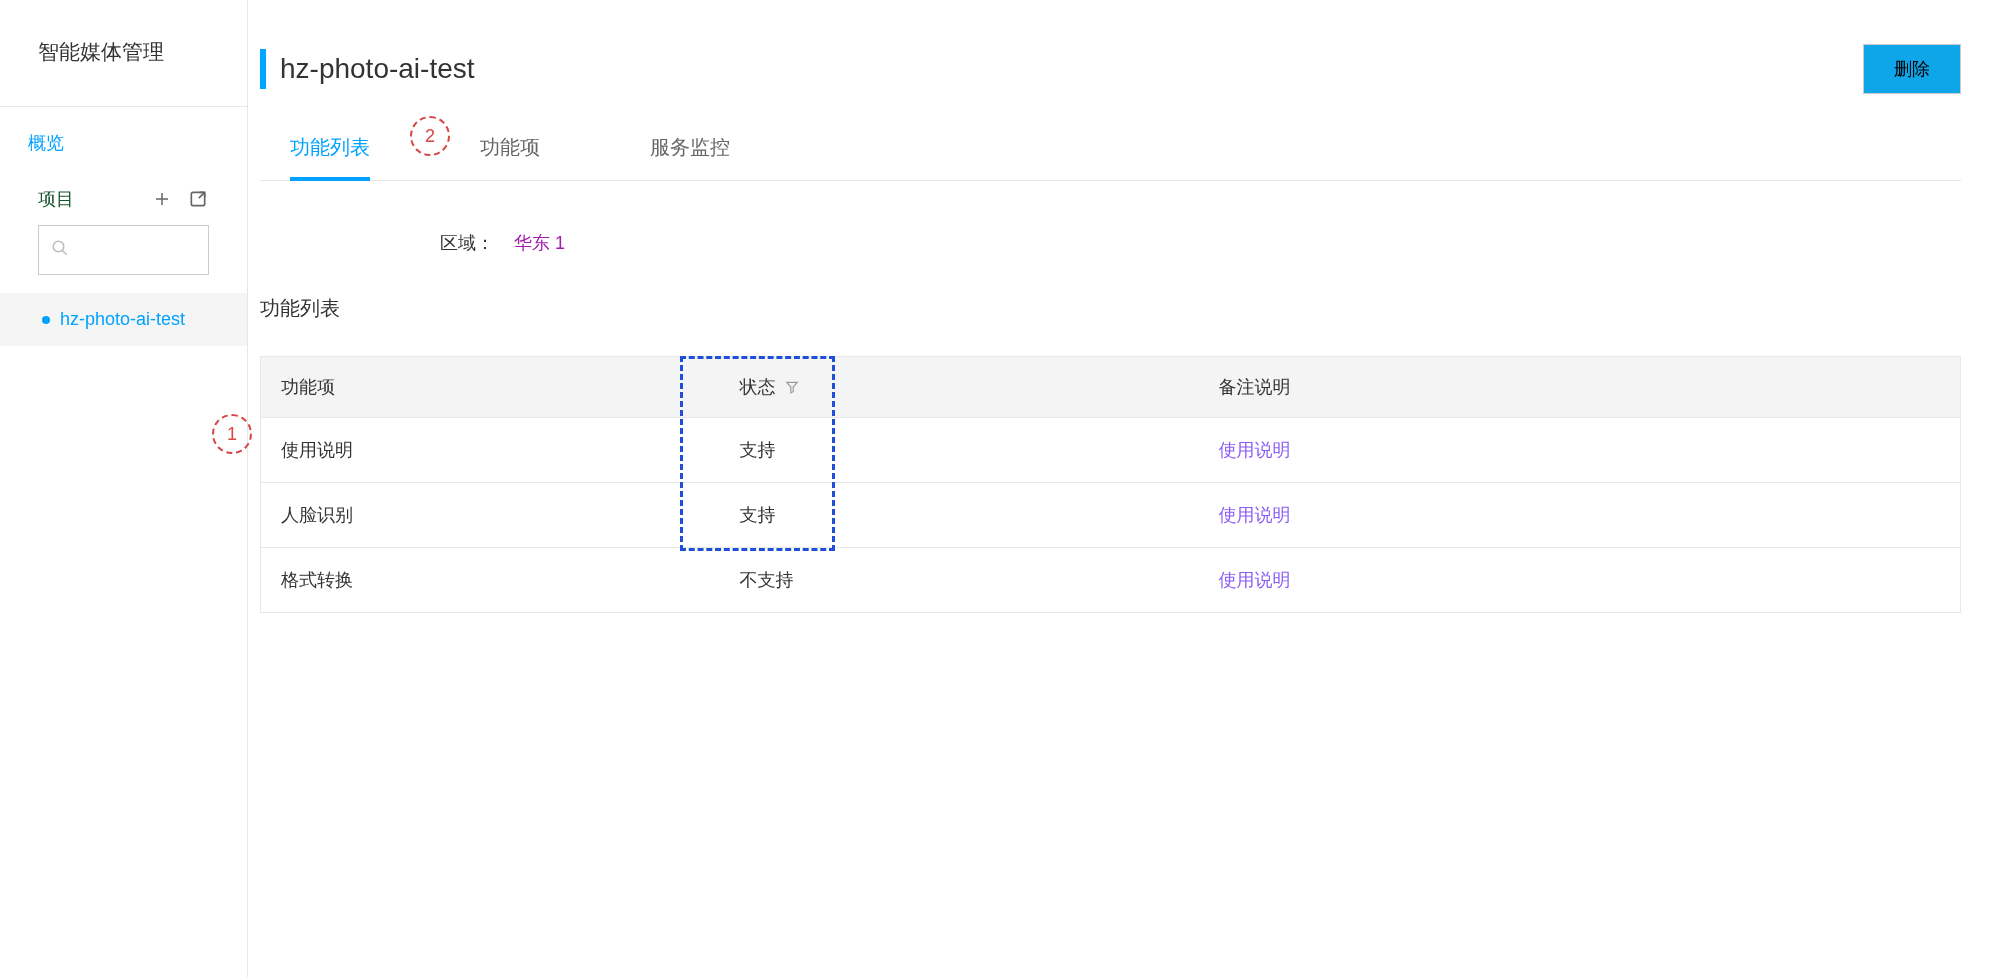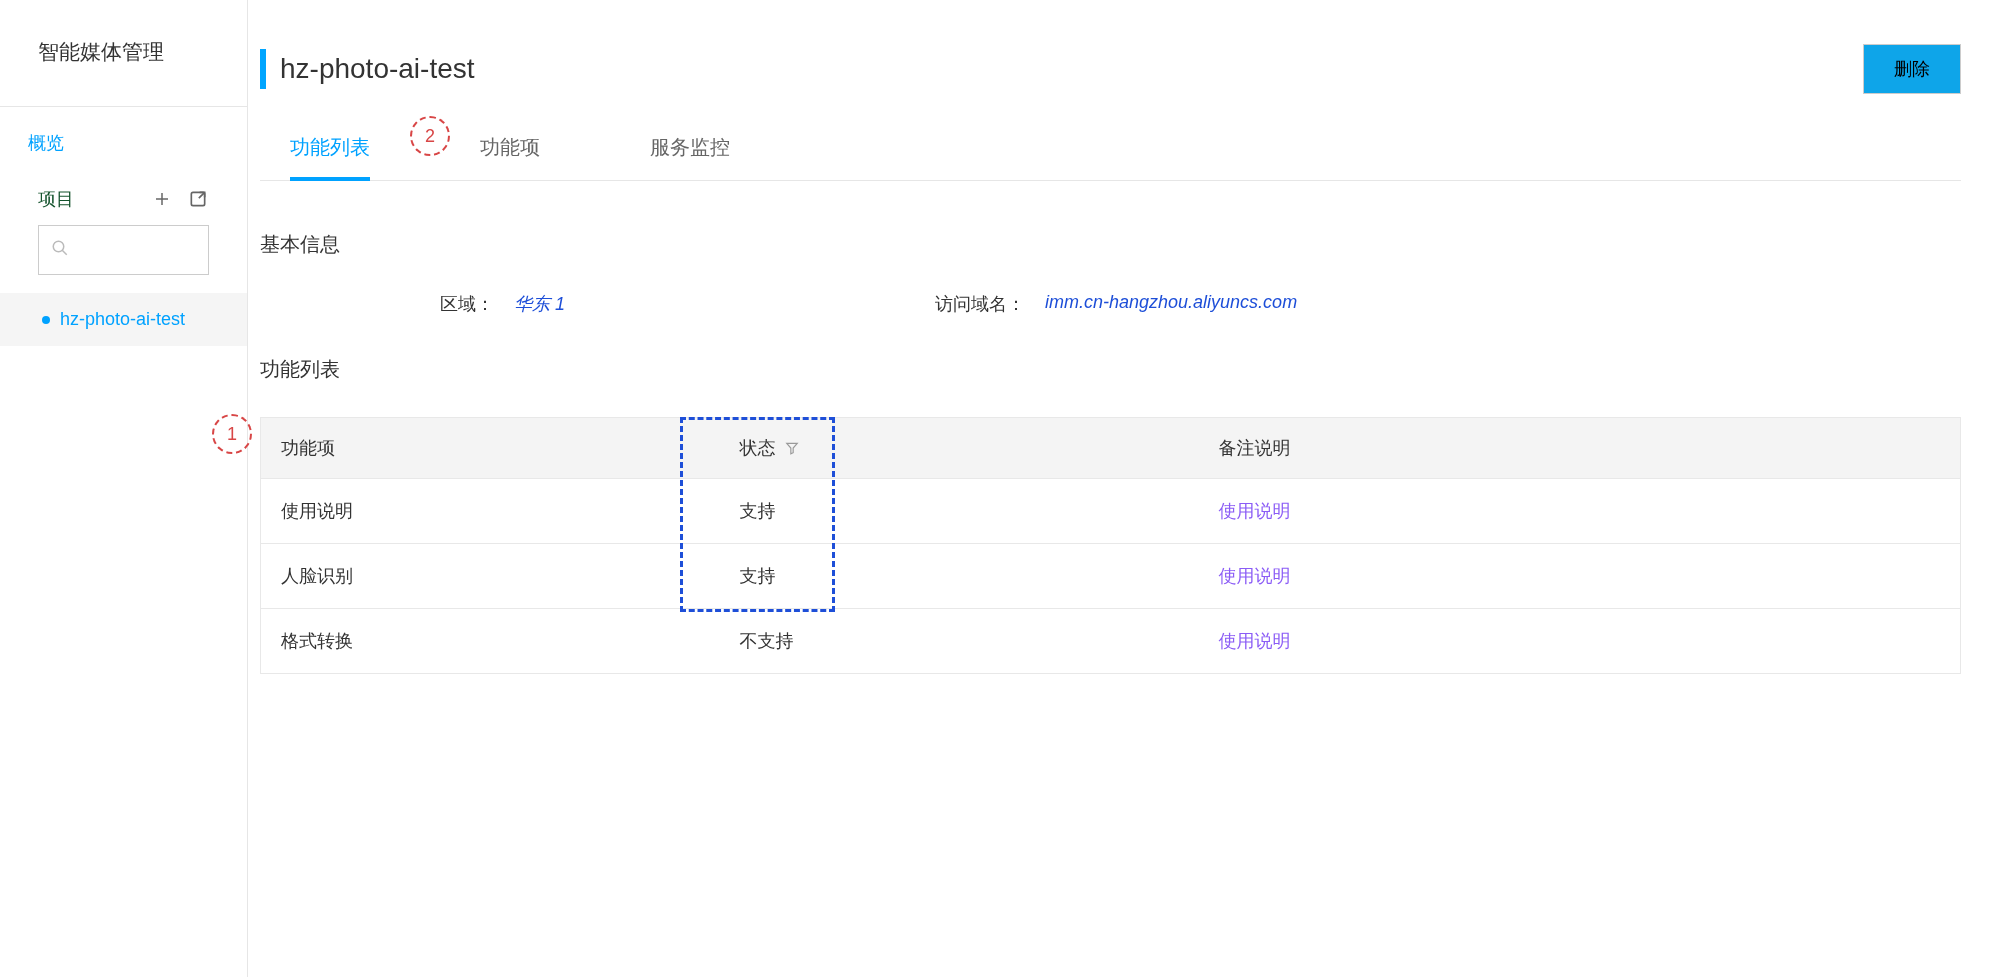--- a/index.html
+++ b/index.html
@@ -173,22 +173,21 @@
       margin-bottom: 40px;
     }
     .info-item {
       display: flex;
       gap: 20px;
     }
     .info-label {
       color: #333;
     }
     .info-value {
-      color: #1d4ed8;
-      font-style: italic;
+      color: #a21caf;
     }
     .func-table {
       width: 100%;
       border: 1px solid #e8e8e8;
       border-collapse: collapse;
     }
     .func-table th {
       background: #f4f4f4;
       text-align: left;
       font-weight: 400;
@@ -300,29 +299,24 @@
     <div class="tabs">
       <div class="tab active">功能列表</div>
       <div class="tab">功能项</div>
       <div class="tab">服务监控</div>
       <div class="annot annot-2" style="left:150px; top:-18px;">
           <span>2</span>
         </div>
     </div>
 
     <div class="section">
-      <div class="section-title">基本信息</div>
       <div class="info-row">
         <div class="info-item">
           <span class="info-label">区域：</span>
           <span class="info-value">华东 1</span>
-        </div>
-        <div class="info-item" style="margin-left:170px;">
-          <span class="info-label">访问域名：</span>
-          <span class="info-value">imm.cn-hangzhou.aliyuncs.com</span>
         </div>
       </div>
 
       <div class="section-title">功能列表</div>
       <div style="position:relative;">
         <table class="func-table">
           <thead>
             <tr>
               <th class="col-feature">功能项</th>
               <th class="col-status">

